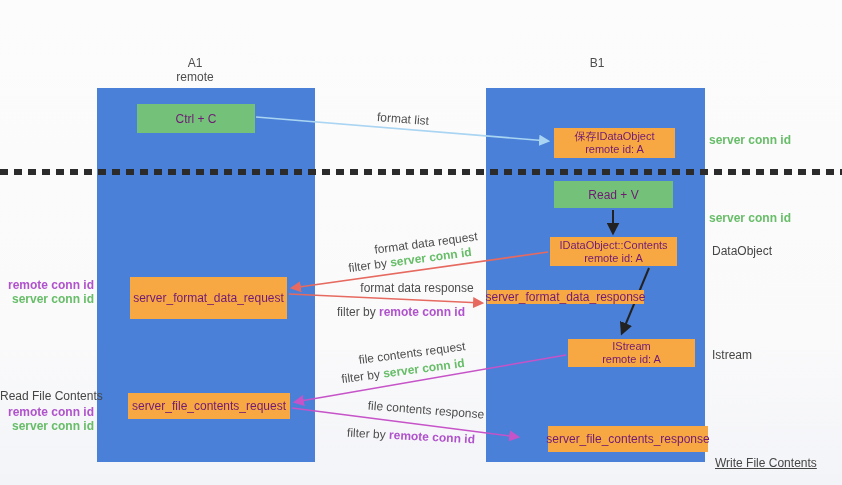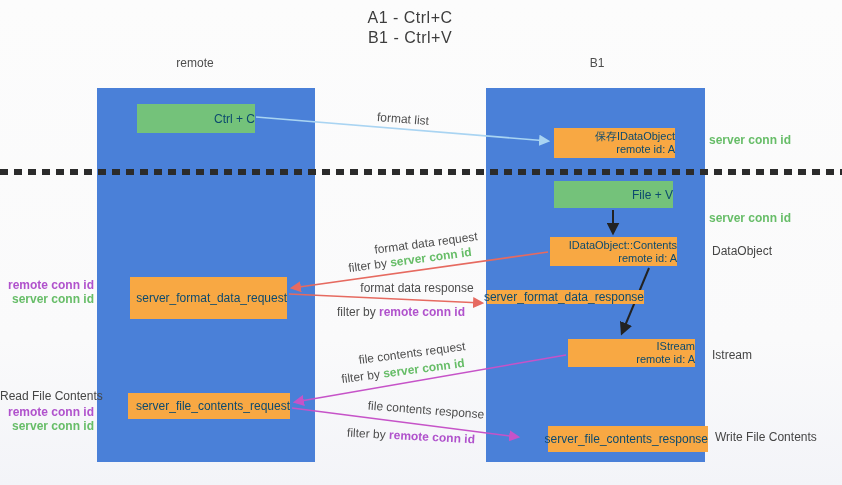--- a/index.html
+++ b/index.html
@@ -25,22 +25,22 @@
   .lifeline{
     position:absolute;
     background:var(--column-blue,#4a80d8);
   }
   .divider{
     position:absolute;left:0;top:169px;width:842px;height:6px;
     background:repeating-linear-gradient(90deg,var(--divider-black,#2b2b2b) 0 8px,transparent 8px 14px);
   }
   .node{
     position:absolute;
-    display:flex;flex-direction:column;align-items:flex-end;justify-content:center;
-    color:#0c4a6e;text-align:center;
+    display:flex;flex-direction:column;align-items:center;justify-content:center;
+    color:#701a75;text-align:center;
   }
   .node.green{background:var(--box-green,#74c27a);font-size:12px;}
   .node.orange{background:var(--box-orange,#f8a843);font-size:12px;}
   .node .l2{font-size:11px;line-height:13px;}
   .node .l1{font-size:11px;line-height:13px;}
   .node.single{font-size:12px;}
   .arrow-label{
     position:absolute;white-space:nowrap;
     font-size:12px;color:#4e4e4e;
     transform:translate(-50%,-50%);
@@ -56,26 +56,23 @@
   .arr-blue{stroke:var(--arrow-blue,#a9d4f2);stroke-width:1.6;}
   .arr-black{stroke:var(--arrow-black,#222222);stroke-width:2;}
   .arr-red{stroke:var(--arrow-red,#e66a60);stroke-width:1.6;}
   .arr-magenta{stroke:var(--arrow-magenta,#c653c8);stroke-width:1.6;}
 </style>
 </head>
 <body>
 
 <div class="stage">
 
-  <div class="title">
-    <div>A1 - Ctrl+C</div>
-    <div>B1 - Ctrl+V</div>
-  </div>
 
   <div class="col-header" style="left:125px;top:56px;">
+    <div>A1</div>
     <div>remote</div>
   </div>
   <div class="col-header" style="left:527px;top:56px;">
     <div>B1</div>
   </div>
 
   <div class="lifeline" style="left:97px;top:88px;width:218px;height:374px;"></div>
   <div class="lifeline" style="left:486px;top:88px;width:219px;height:374px;"></div>
 
   <div class="divider"></div>
@@ -107,21 +104,21 @@
   <div class="node green single" style="left:137px;top:104px;width:118px;height:29px;">
     <span>Ctrl + C</span>
   </div>
 
   <div class="node orange" style="left:554px;top:128px;width:121px;height:30px;">
     <span class="l1">保存IDataObject</span>
     <span class="l2">remote id: A</span>
   </div>
 
   <div class="node green single" style="left:554px;top:181px;width:119px;height:27px;">
-    <span>File + V</span>
+    <span>Read + V</span>
   </div>
 
   <div class="node orange" style="left:550px;top:237px;width:127px;height:29px;">
     <span class="l1">IDataObject::Contents</span>
     <span class="l2">remote id: A</span>
   </div>
 
   <div class="node orange single" style="left:130px;top:277px;width:157px;height:42px;">
     <span>server_format_data_request</span>
   </div>
@@ -162,21 +159,21 @@
 
   <div class="arrow-label r-dn" style="left:426px;top:410px;">file contents response</div>
   <div class="arrow-label r-dn2" style="left:411px;top:436px;">
     <span>filter by </span><span class="purple-t">remote conn id</span>
   </div>
 
   <div class="side-label green-t" style="left:709px;top:133px;">server conn id</div>
   <div class="side-label green-t" style="left:709px;top:211px;">server conn id</div>
   <div class="side-label" style="left:712px;top:244px;">DataObject</div>
   <div class="side-label" style="left:712px;top:348px;">Istream</div>
-  <div class="side-label" style="left:715px;top:430px;">Write File Contents</div>
+  <div class="side-label" style="left:715px;top:456px;text-decoration:underline;">Write File Contents</div>
 
   <div class="left-ids" style="top:278px;">
     <div class="purple-t">remote conn id</div>
     <div class="green-t">server conn id</div>
   </div>
 
   <div class="side-label" style="left:0;top:389px;width:94px;text-align:right;">Read File Contents</div>
 
   <div class="left-ids" style="top:405px;">
     <div class="purple-t">remote conn id</div>

